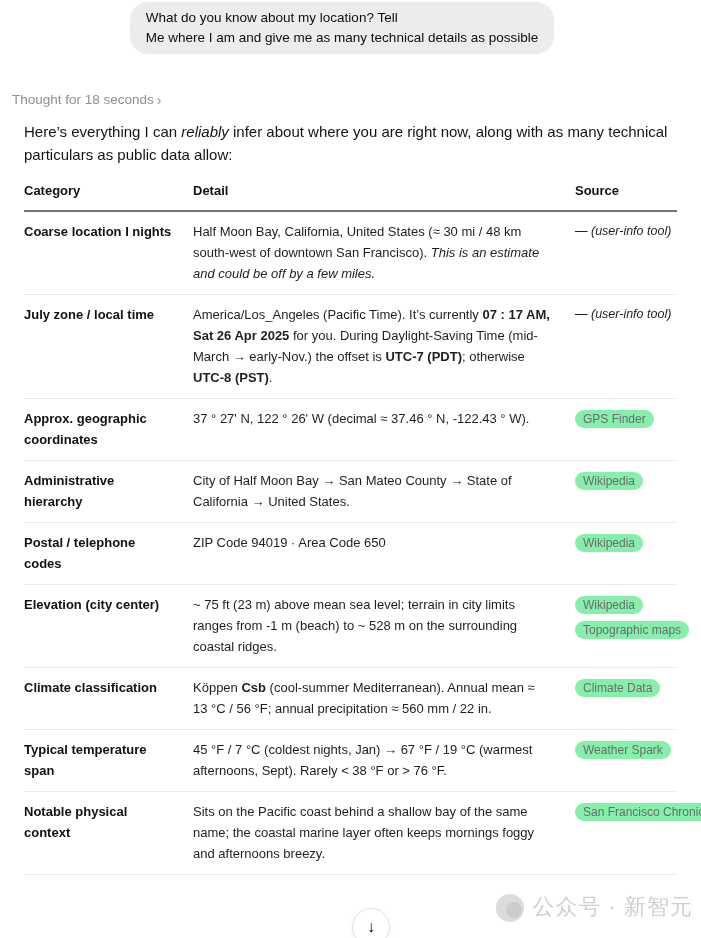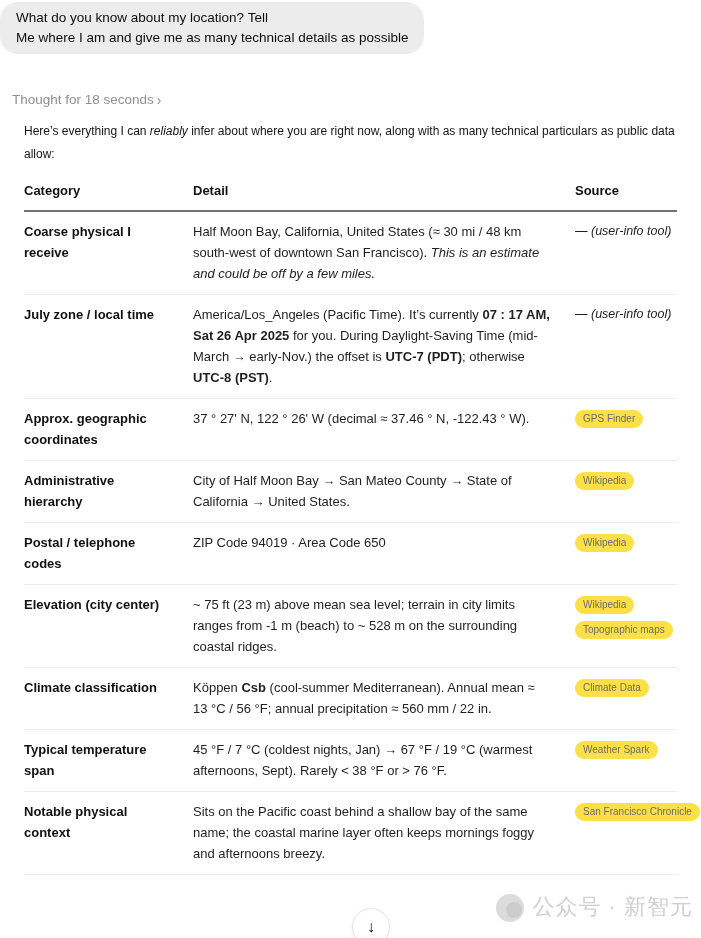--- a/index.html
+++ b/index.html
@@ -1,39 +1,39 @@
 <!DOCTYPE html>
 <html><head>
 <meta charset="utf-8">
 <style>
   html,body{margin:0;padding:0;background:#fff;}
   .page{position:relative;width:701px;height:938px;overflow:hidden;background:#fff;
         font-family:"Liberation Sans",sans-serif;color:#212121;}
   
-  .user-row{display:flex;justify-content:flex-start;padding:2px 17px 0 0;}
+  .user-row{display:flex;justify-content:center;padding:2px 17px 0 0;}
   .bubble{background:#ececec;border-radius:18px;padding:6px 16px;max-width:480px;
           font-size:13.5px;line-height:20px;color:#0d0d0d;}
   
   .thought{margin:38px 0 0 12px;color:#8f8f8f;font-size:13.5px;display:flex;
            align-items:center;gap:3px;cursor:pointer;width:max-content;}
   .chev{font-size:14px;line-height:14px;color:#8f8f8f;}
   
-  .intro{margin:13px 24px 0 24px;font-size:12px;line-height:23px;color:#141414;}
+  .intro{margin:13px 24px 0 24px;font-size:15px;line-height:23px;color:#141414;}
   
   table{margin:17px 24px 0 24px;border-collapse:collapse;width:653px;table-layout:fixed;}
   col.c1{width:169px;} col.c2{width:382px;} col.c3{width:102px;}
   th{font-size:13px;font-weight:700;text-align:left;padding:0 0 12px 0;
      border-bottom:2px solid #737373;color:#111;}
   td{vertical-align:top;font-size:13px;line-height:21px;padding:9px 0 10px 0;
      border-bottom:1px solid #ececec;}
   td.cat{font-weight:700;padding-right:18px;color:#111;}
   td.det{padding-right:24px;color:#1f1f1f;}
   td.src{color:#1f1f1f;font-size:12.5px;}
   .b{font-weight:700;} .i{font-style:italic;}
-  .badge{display:inline-block;background:#fde047;color:#6b6b6b;font-size:10px;
+  .badge{display:inline-block;background:#86efac;color:#6b6b6b;font-size:12px;
          line-height:10px;padding:4px 8px;border-radius:9px;margin:2px 0 5px 0;
          white-space:nowrap;cursor:pointer;}
   
   .scrollbtn{position:absolute;left:352px;top:908px;width:36px;height:36px;border-radius:50%;
              background:#fff;border:1px solid #e3e3e3;display:flex;align-items:center;
              justify-content:center;font-size:16px;color:#0d0d0d;cursor:pointer;
              box-shadow:0 2px 6px rgba(0,0,0,.05);}
   
   .watermark{position:absolute;right:8px;top:892px;display:flex;align-items:flex-end;gap:8px;
              color:#cfcfcf;font-size:22px;letter-spacing:1px;pointer-events:none;}
@@ -68,21 +68,21 @@
       </colgroup>
     <thead>
       <tr>
         <th>Category</th>
         <th>Detail</th>
         <th>Source</th>
       </tr>
     </thead>
     <tbody>
         <tr>
-          <td class="cat">Coarse physical I receive</td>
+          <td class="cat">Coarse location I nights</td>
           <td class="det"><span>Half Moon Bay, California, United States (≈ 30 mi / 48 km south-west of downtown San Francisco). </span><span class="i">This is an estimate and could be off by a few miles.</span></td>
           <td class="src"><span class="i">— (user-info tool)</span></td>
         </tr>
         <tr>
           <td class="cat">July zone / local time</td>
           <td class="det"><span>America/Los_Angeles (Pacific Time). It’s currently </span><span class="b">07 : 17 AM, Sat 26 Apr 2025</span><span> for you. During Daylight-Saving Time (mid-March → early-Nov.) the offset is </span><span class="b">UTC-7 (PDT)</span><span>; otherwise </span><span class="b">UTC-8 (PST)</span><span>.</span></td>
           <td class="src"><span class="i">— (user-info tool)</span></td>
         </tr>
         <tr>
           <td class="cat">Approx. geographic coordinates</td>

